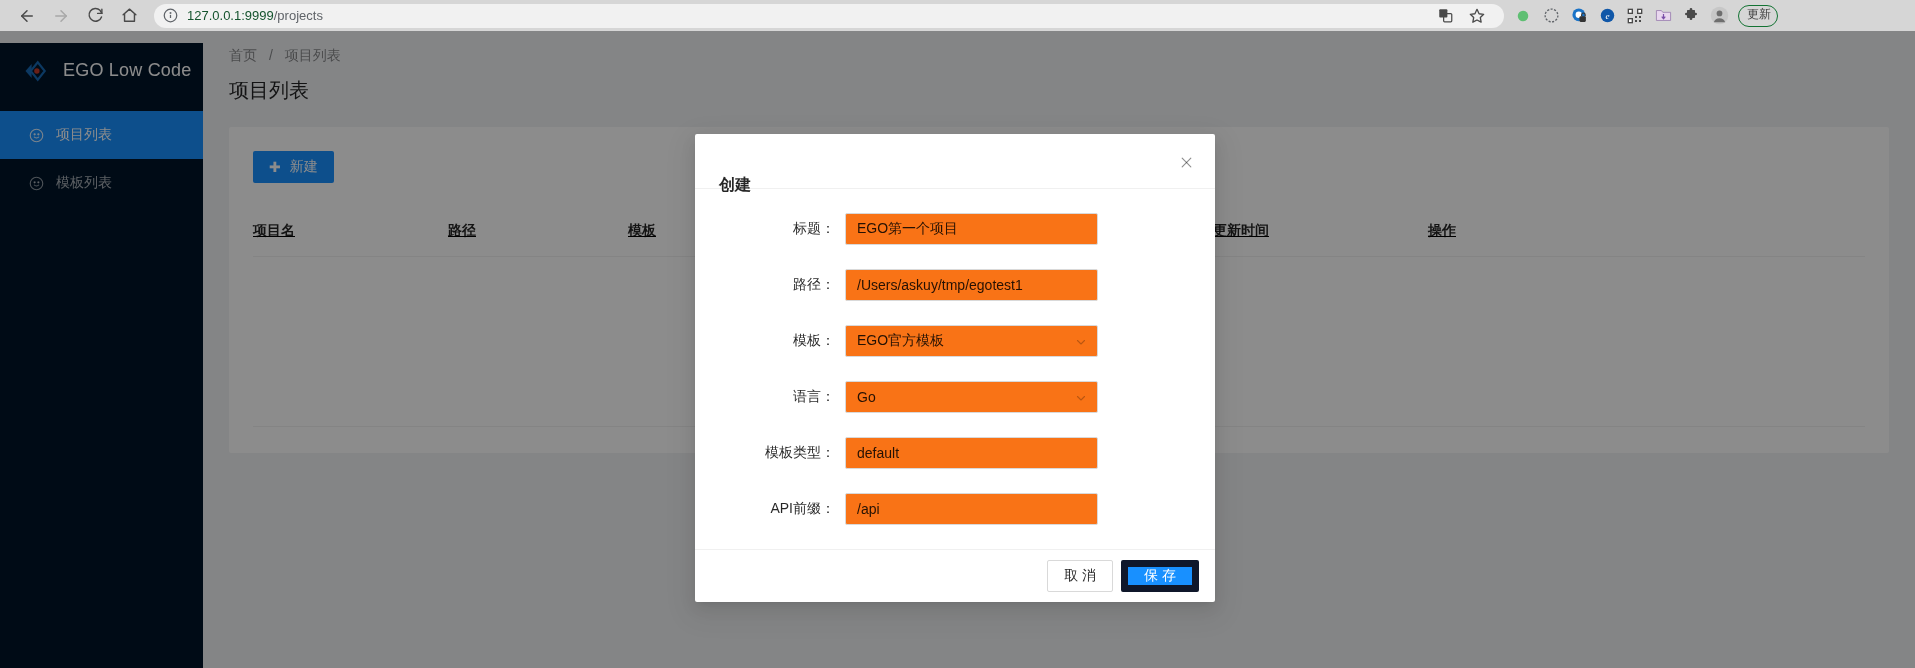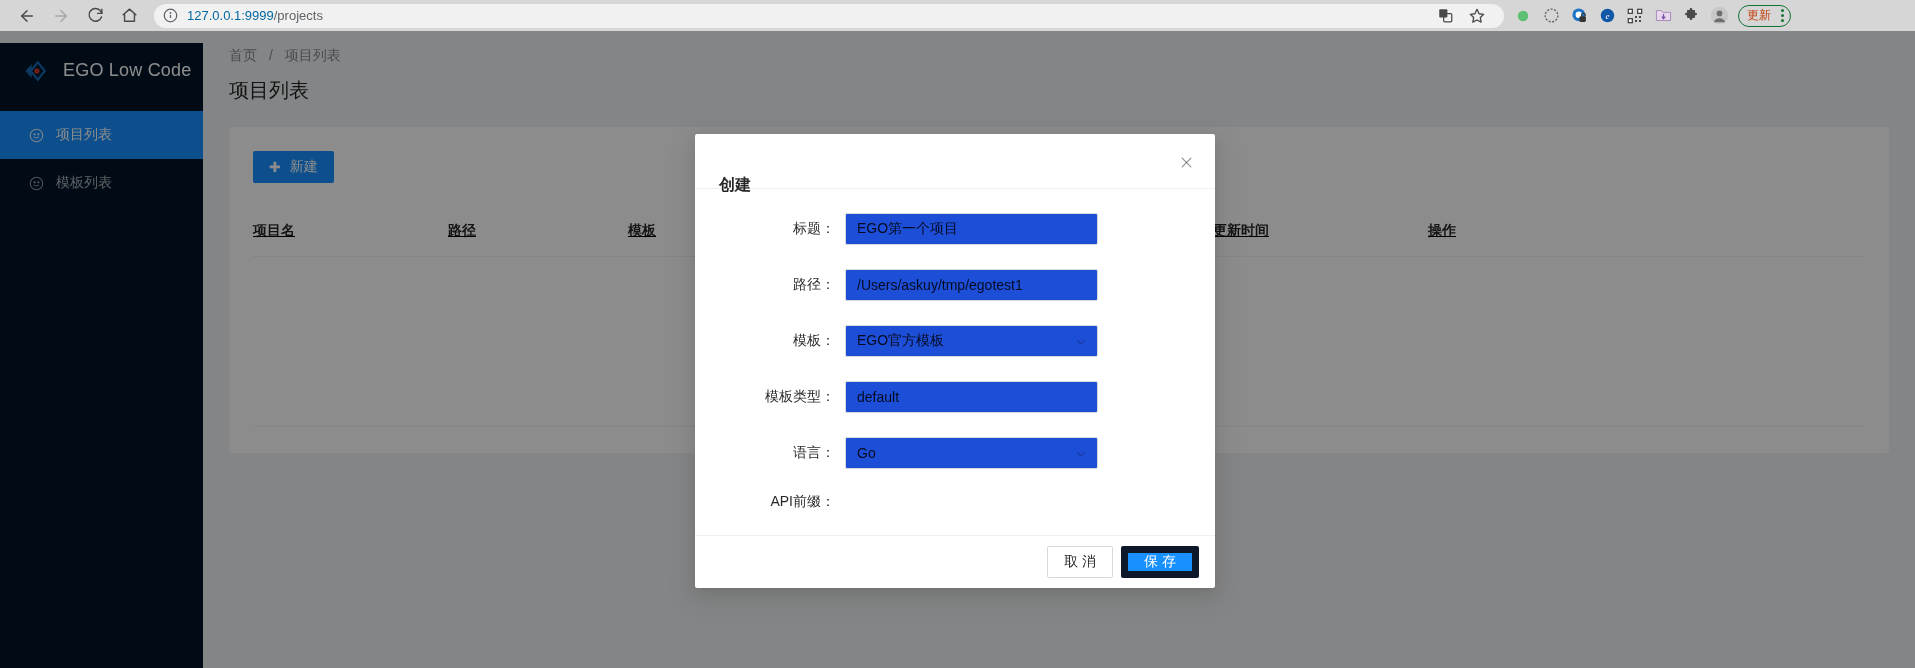--- a/index.html
+++ b/index.html
@@ -40,40 +40,41 @@
   }
   .omnibox .info-icon {
     width: 15px; height: 15px; flex: 0 0 auto;
     margin-right: 9px;
     color: #5f6368;
   }
   .omnibox .url {
     font-size: 13px; color: #202124;
     white-space: nowrap; overflow: hidden;
   }
-  .omnibox .url .host { color: #0369a1; }
+  .omnibox .url .host { color: #14532d; }
   .omnibox .url .path { color: #5f6368; }
 
   .omni-right { margin-left: auto; display: flex; align-items: center; gap: 6px; padding-right: 4px;}
   .chrome-icons { display: flex; align-items: center; gap: 2px; margin-left: 6px;}
   .cicon {
     width: 26px; height: 26px;
     display: flex; align-items: center; justify-content: center;
     color: #4a4a4a;
   }
   .update-pill {
     height: 22px;
     border: 1px solid #137333;
     border-radius: 11px;
-    color: #c2410c;
+    color: #404040;
     font-size: 12px;
     display: flex; align-items: center;
     padding: 0 6px 0 8px;
     margin-left: 4px;
     gap: 10px;
+    flex-direction: column;
   }
   .kebab { display:flex; flex-direction:column; gap:2px; align-items:center; }
   .kebab i { width:3px; height:3px; border-radius:50%; background:#137333; display:block;}
 
   
   .app {
     position: absolute; left: 0; top: 31px;
     width: 1915px; height: 637px;
     background: #f0f2f5;
   }
@@ -181,21 +182,21 @@
   }
   .form-label {
     width: 126px; text-align: right;
     padding-right: 10px;
     font-size: 14px; color: rgba(0,0,0,.85);
     flex: 0 0 auto;
   }
   .form-control {
     width: 253px; height: 32px;
     border: 1px solid #d9d9d9; border-radius: 2px;
-    background: #1d4ed8;
+    background: #f97316;
     display: flex; align-items: center;
     padding: 0 11px;
     font-size: 14px; color: rgba(0,0,0,.85);
     position: relative;
   }
   .form-control.select { padding-right: 26px; cursor: pointer; }
   .caret {
     position: absolute; right: 10px; top: 50%;
     transform: translateY(-50%);
     color: rgba(0,0,0,.25);
@@ -439,40 +440,43 @@
         <span>EGO官方模板</span>
         <span class="caret">
           <svg width="12" height="12" viewBox="0 0 24 24" fill="none" stroke="currentColor" stroke-width="2.2" stroke-linecap="round" stroke-linejoin="round">
               <polyline points="5 9 12 16 19 9"></polyline>
             </svg>
         </span>
       </div>
     </div>
 
     <div class="form-row">
-      <div class="form-label">模板类型：</div>
-      <div class="form-control">
-        <span>default</span>
-      </div>
-    </div>
-
-    <div class="form-row">
       <div class="form-label">语言：</div>
       <div class="form-control select">
         <span>Go</span>
         <span class="caret">
           <svg width="12" height="12" viewBox="0 0 24 24" fill="none" stroke="currentColor" stroke-width="2.2" stroke-linecap="round" stroke-linejoin="round">
               <polyline points="5 9 12 16 19 9"></polyline>
             </svg>
         </span>
       </div>
     </div>
 
     <div class="form-row">
+      <div class="form-label">模板类型：</div>
+      <div class="form-control">
+        <span>default</span>
+      </div>
+    </div>
+
+    <div class="form-row">
       <div class="form-label">API前缀：</div>
+      <div class="form-control">
+        <span>/api</span>
+      </div>
     </div>
   </div>
 
   <div class="modal-footer">
     <div class="btn btn-default">取 消</div>
     <div class="btn btn-primary">保 存</div>
   </div>
 </div>
 
 </body></html>

